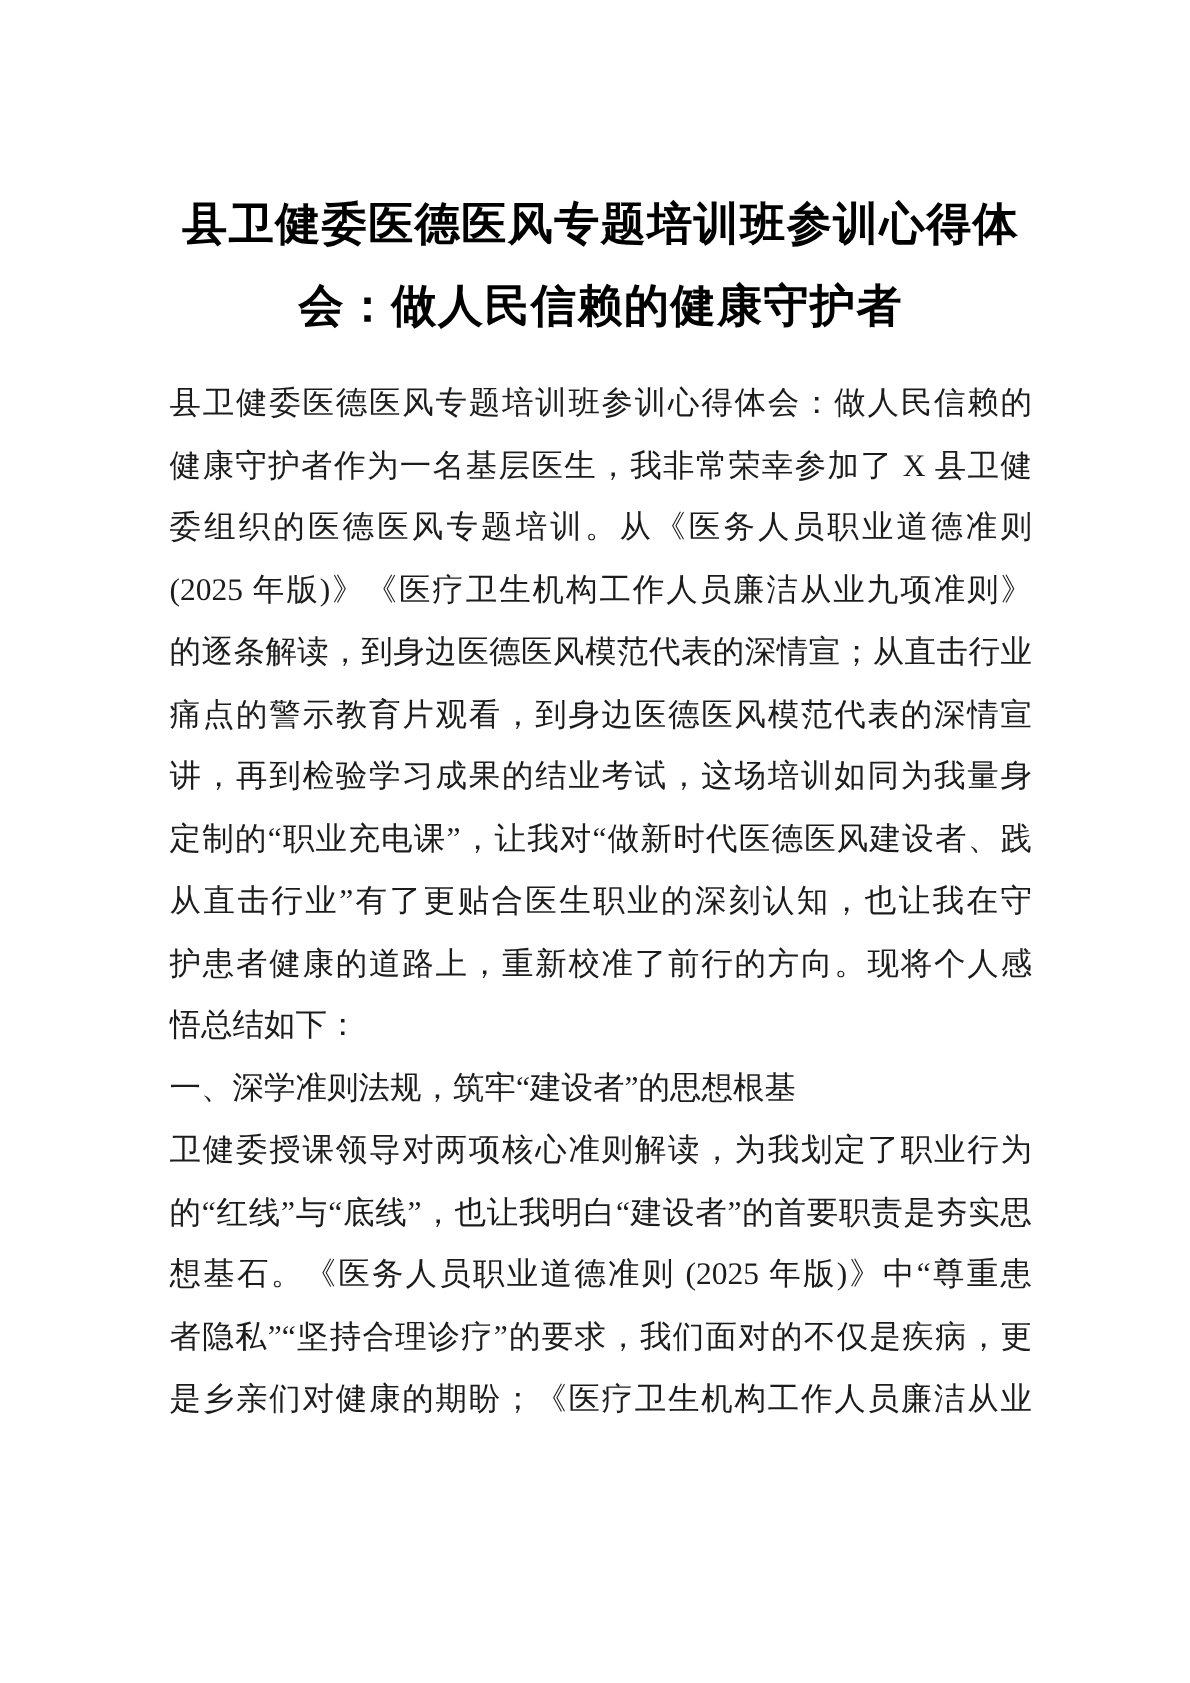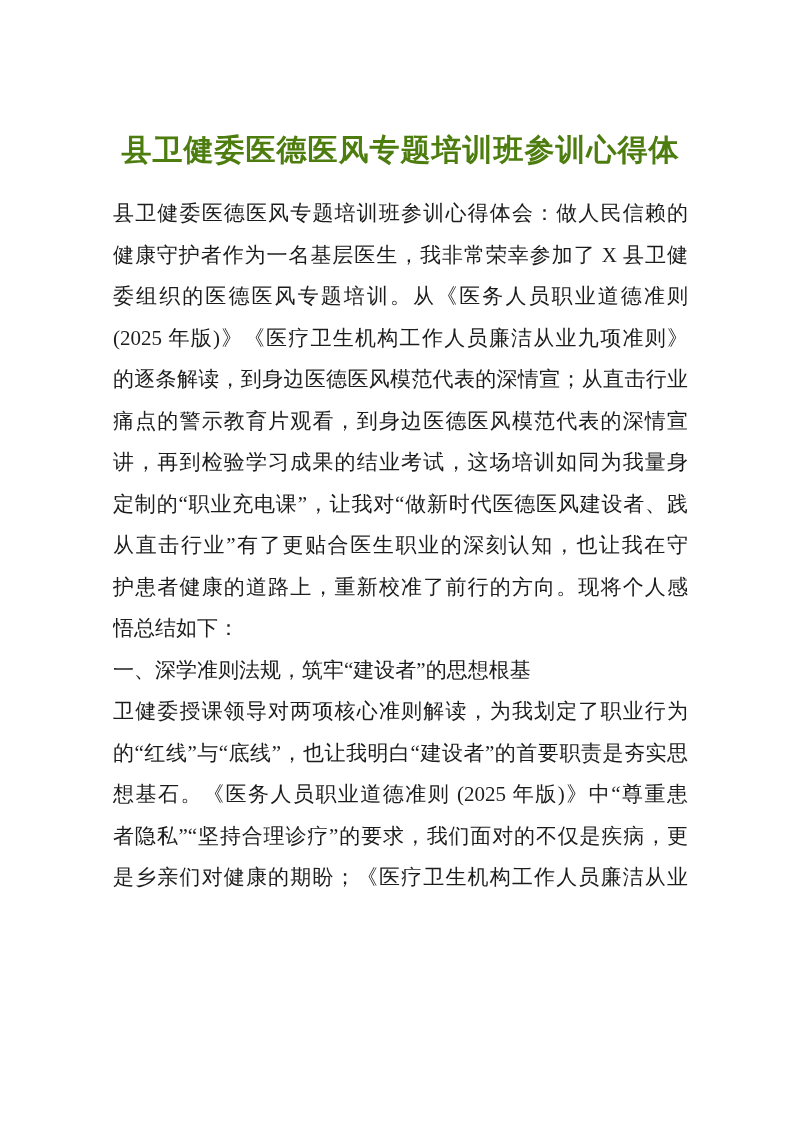--- a/index.html
+++ b/index.html
@@ -12,21 +12,21 @@
     padding: 122px 105px 0 113px;
     font-family: "Liberation Serif", "DejaVu Serif", serif;
     color: #1c1c1c;
     overflow: hidden;
   }
   .title {
     margin: 0 0 16px 0;
     font-size: 30px;
     line-height: 55px;
     font-weight: bold;
-    color: #4d7c0f;
+    color: #000000;
     text-align: center;
     letter-spacing: 1px;
   }
   .body-text { font-size: 21px; }
   .line {
     height: 41.5px;
     line-height: 41.5px;
     overflow: hidden;
     text-align: justify;
     text-align-last: justify;
@@ -37,20 +37,21 @@
     text-align-last: left;
   }
 </style>
 </head>
 <body>
 
 <div class="page">
 
   <h1 class="title">
     <div>县卫健委医德医风专题培训班参训心得体</div>
+    <div>会：做人民信赖的健康守护者</div>
   </h1>
 
   <div class="body-text">
 
     <div>
       <div class="line">县卫健委医德医风专题培训班参训心得体会：做人民信赖的</div>
       <div class="line">健康守护者作为一名基层医生，我非常荣幸参加了 X 县卫健</div>
       <div class="line">委组织的医德医风专题培训。从《医务人员职业道德准则</div>
       <div class="line">(2025 年版)》《医疗卫生机构工作人员廉洁从业九项准则》</div>
       <div class="line">的逐条解读，到身边医德医风模范代表的深情宣；从直击行业</div>

